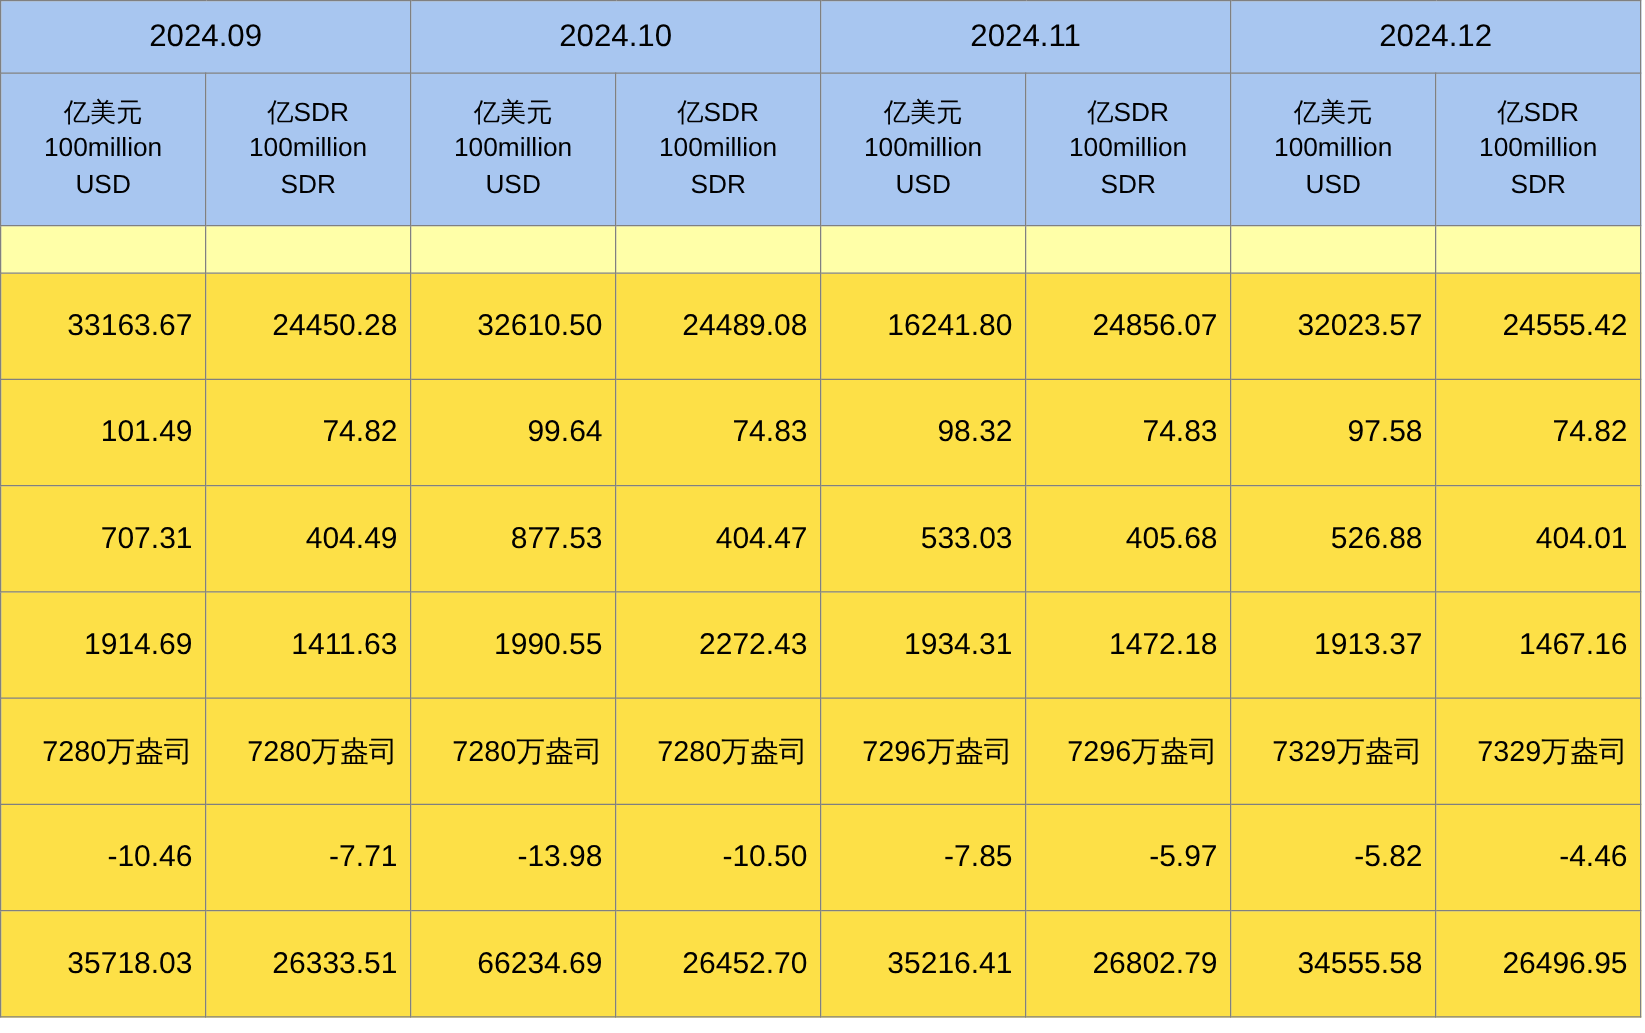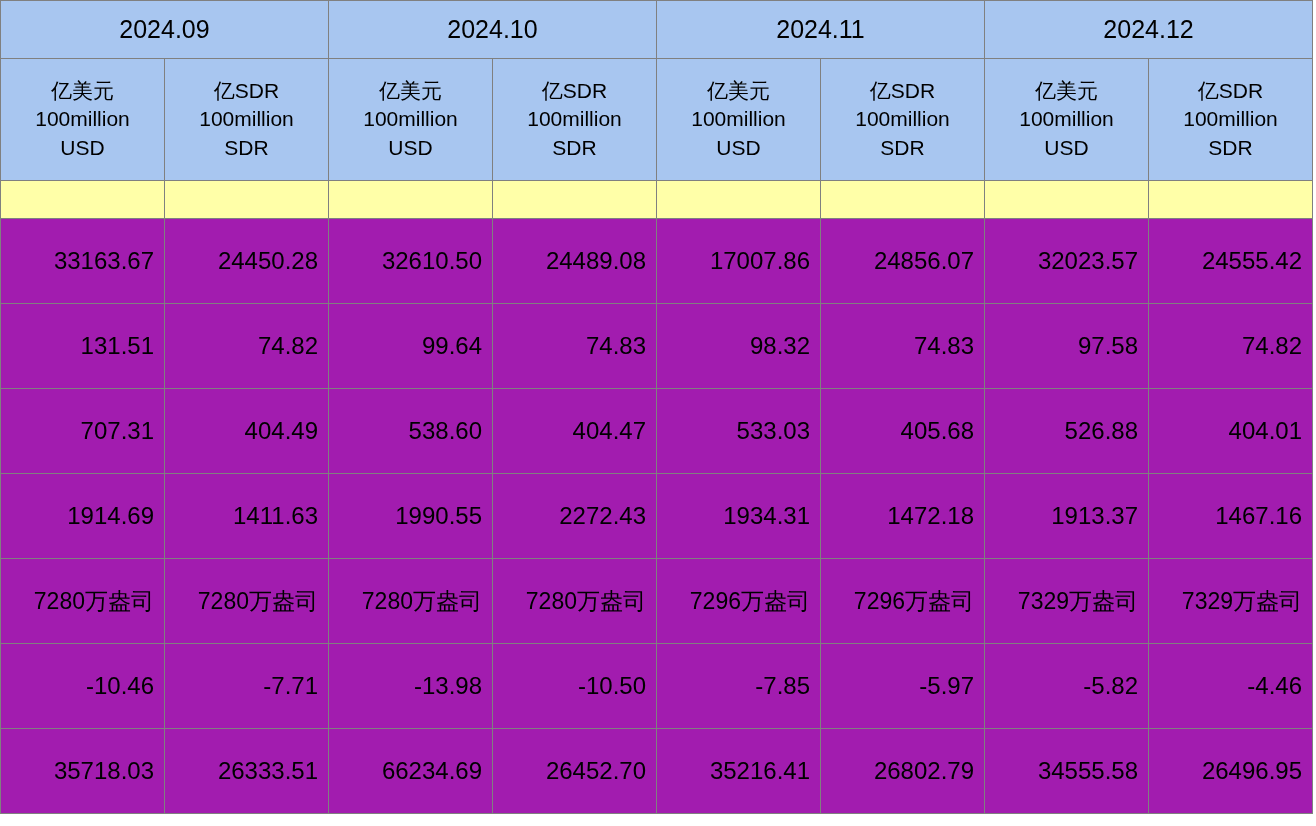--- a/index.html
+++ b/index.html
@@ -42,21 +42,21 @@
     height: 116px;
     padding: 18px 2px;
   }
   
   tr.spacer-row td {
     background: #ffffa8;
     height: 38px;
   }
   
   tr.data-row td {
-    background: #a21caf;
+    background: #fde047;
     text-align: right;
     font-size: 24px;
     height: 85px;
     padding-right: 10px;
     white-space: nowrap;
   }
   tr.data-row td.cell-text {
     font-size: 23px;
   }
   .col-w {
@@ -135,39 +135,39 @@
       <td></td>
       <td></td>
       <td></td>
     </tr>
 
     <tr class="data-row">
       <td>33163.67</td>
       <td>24450.28</td>
       <td>32610.50</td>
       <td>24489.08</td>
-      <td>17007.86</td>
+      <td>16241.80</td>
       <td>24856.07</td>
       <td>32023.57</td>
       <td>24555.42</td>
     </tr>
     <tr class="data-row">
-      <td>131.51</td>
+      <td>101.49</td>
       <td>74.82</td>
       <td>99.64</td>
       <td>74.83</td>
       <td>98.32</td>
       <td>74.83</td>
       <td>97.58</td>
       <td>74.82</td>
     </tr>
     <tr class="data-row">
       <td>707.31</td>
       <td>404.49</td>
-      <td>538.60</td>
+      <td>877.53</td>
       <td>404.47</td>
       <td>533.03</td>
       <td>405.68</td>
       <td>526.88</td>
       <td>404.01</td>
     </tr>
     <tr class="data-row">
       <td>1914.69</td>
       <td>1411.63</td>
       <td>1990.55</td>

